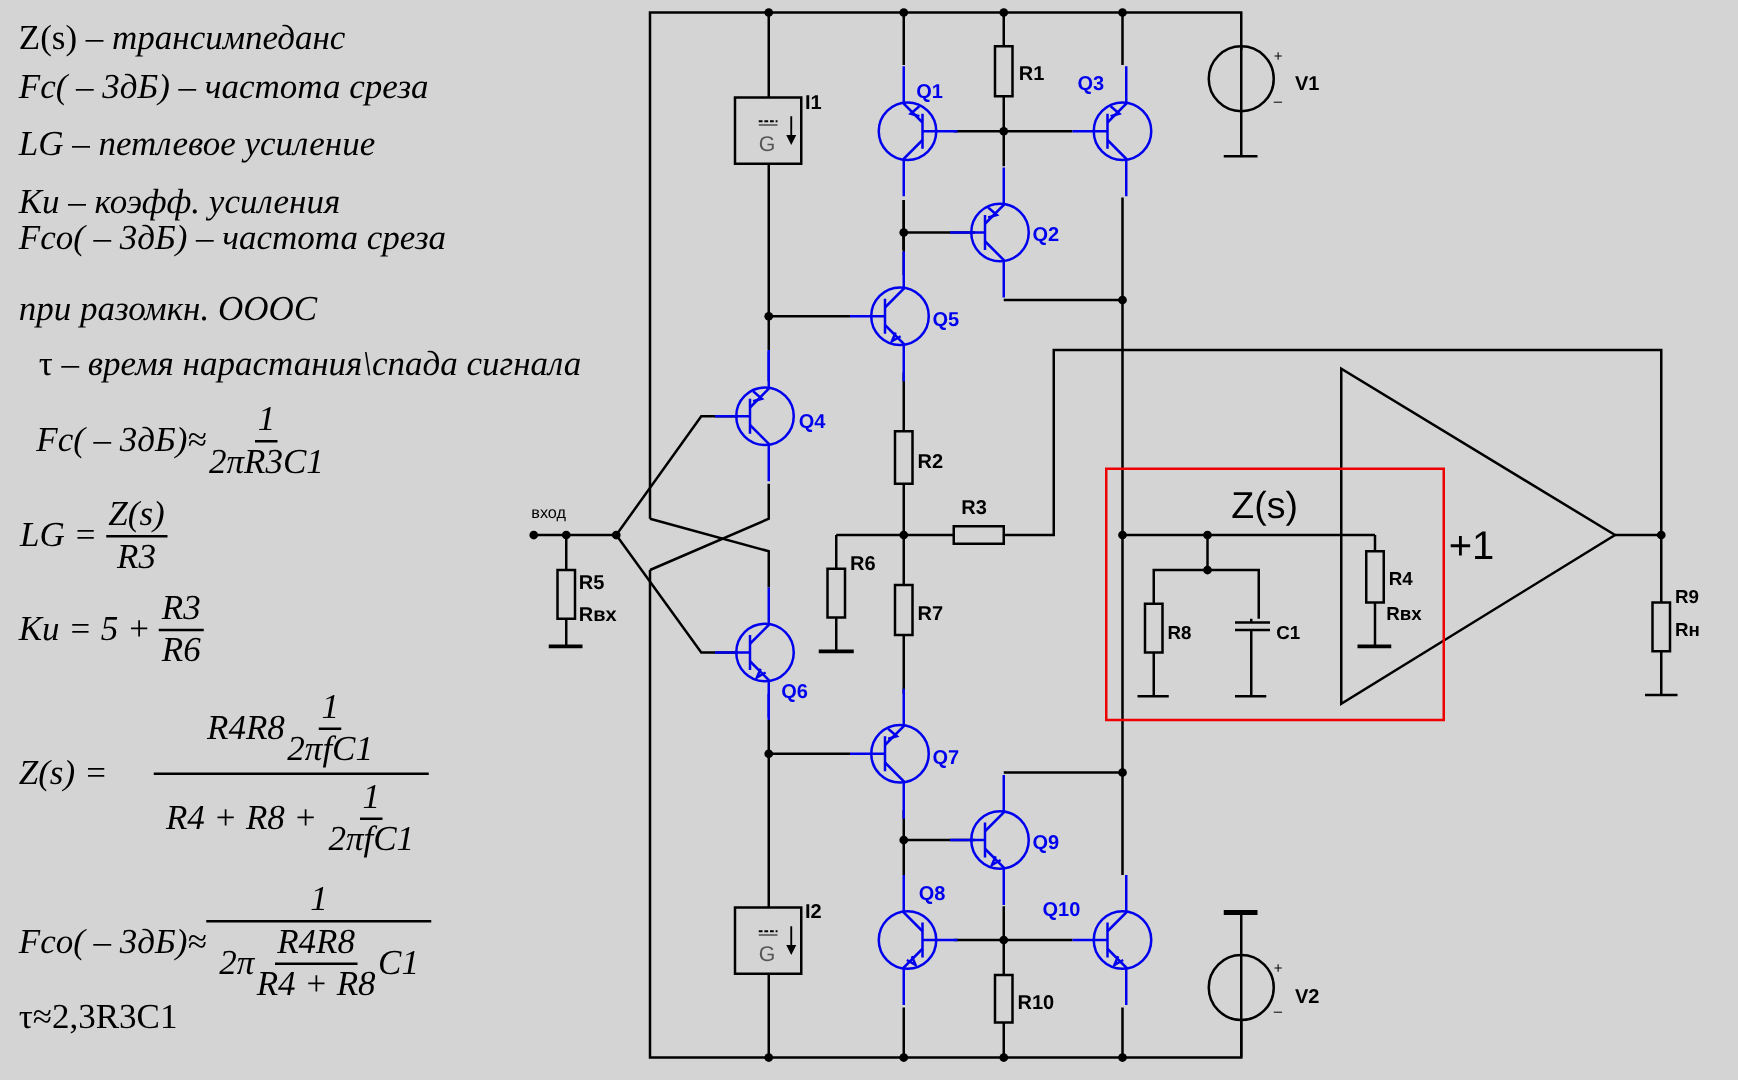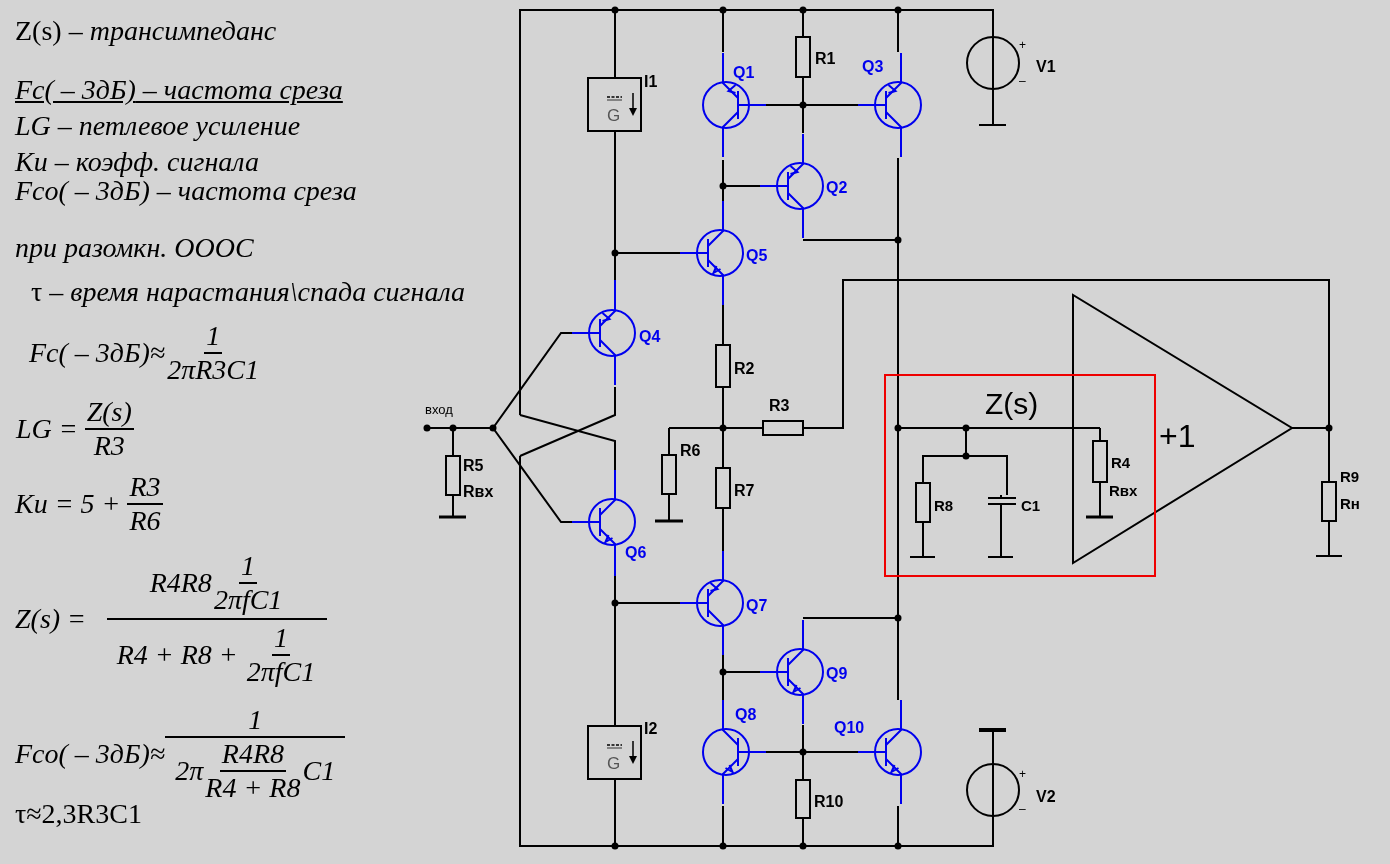--- a/index.html
+++ b/index.html
@@ -15,23 +15,23 @@
   .eq { position: absolute; font-family: "Liberation Serif", serif; font-style: italic; font-size: 28px; color: #000; white-space: nowrap; line-height: 1; }
   .eq .up { font-style: normal; }
   .frac { display: inline-flex; flex-direction: column; align-items: center; vertical-align: middle; }
   .frac > .num { padding: 0 2px 2px; border-bottom: 2px solid #000; }
   .frac > .den { padding: 2px 2px 0; }
 </style>
 </head>
 <body>
 
 <div class="eq" style="left:15px;top:17px;text-align:right;"><span class="up">Z(s)</span><span> – трансимпеданс</span></div>
-<div class="eq" style="left:15px;top:76px;text-decoration:underline;"><span>Fc( – 3дБ)</span><span> – частота среза</span></div>
-<div class="eq" style="left:15px;top:112px;font-style:italic;"><span>LG</span><span> – петлевое усиление</span></div>
-<div class="eq" style="left:15px;top:148px;"><span>Ku</span><span> – коэфф. сигнала</span></div>
+<div class="eq" style="left:15px;top:56px;"><span>Fc( – 3дБ)</span><span> – частота среза</span></div>
+<div class="eq" style="left:15px;top:102px;font-style:italic;"><span>LG</span><span> – петлевое усиление</span></div>
+<div class="eq" style="left:15px;top:148px;"><span>Ku</span><span> – коэфф. усиления</span></div>
 <div class="eq" style="left:15px;top:177px;"><span>Fco( – 3дБ)</span><span> – частота среза</span></div>
 <div class="eq" style="left:15px;top:234px;"><span></span><span> при разомкн. ОООС</span></div>
 <div class="eq" style="left:15px;top:278px;margin-left:16px;"><span class="up">τ</span><span> – время нарастания\спада сигнала</span></div>
 
 <div class="eq" style="left:29px;top:322px;">
   <span style="vertical-align:middle">Fc( – 3дБ)≈</span><span class="frac">
       <span class="num">1</span>
       <span class="den">2πR3C1</span>
     </span>
 </div>
@@ -41,21 +41,21 @@
       <span class="den">R3</span>
     </span>
 </div>
 <div class="eq" style="left:15px;top:473px;">
   <span style="vertical-align:middle">Ku = 5 + </span><span class="frac">
       <span class="num">R3</span>
       <span class="den">R6</span>
     </span>
 </div>
 <div class="eq" style="left:15px;top:552px;">
-  <span style="vertical-align:middle;margin-right:14px">Z(s) = </span><span class="frac">
+  <span style="vertical-align:middle;margin-right:30px">Z(s) = </span><span class="frac">
     <span class="num" style="padding:0 0 4px 0;width:220px;text-align:center">
       <span style="vertical-align:middle">R4R8</span><span class="frac">
           <span class="num">1</span>
           <span class="den">2πfC1</span>
         </span>
     </span>
     <span class="den" style="padding-top:4px">
       <span style="vertical-align:middle">R4 + R8 + </span><span class="frac">
           <span class="num">1</span>
           <span class="den">2πfC1</span>

